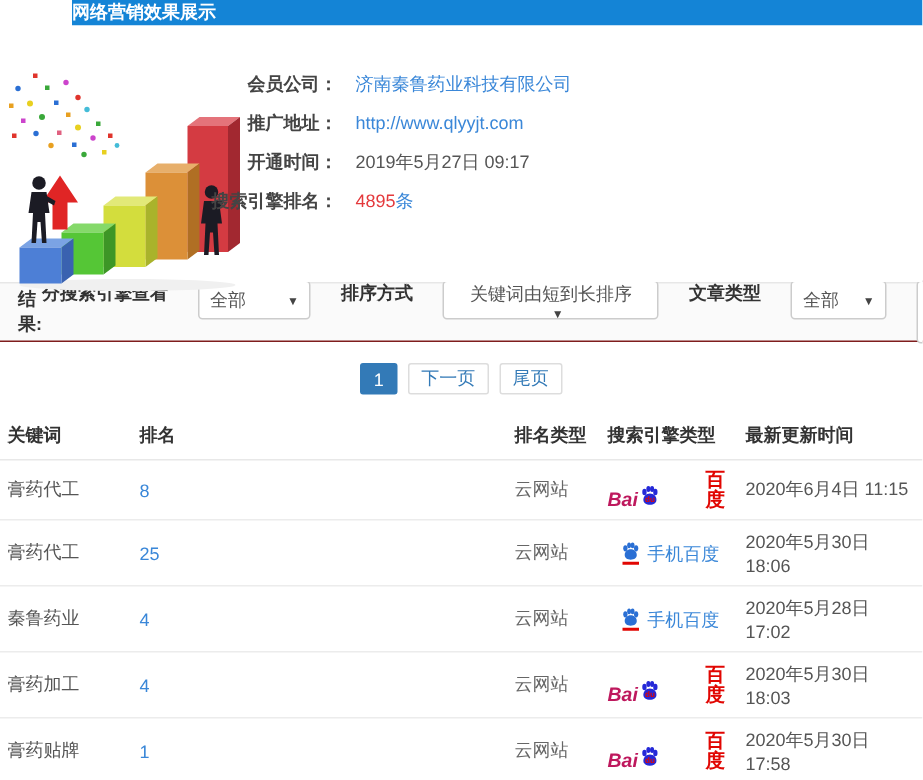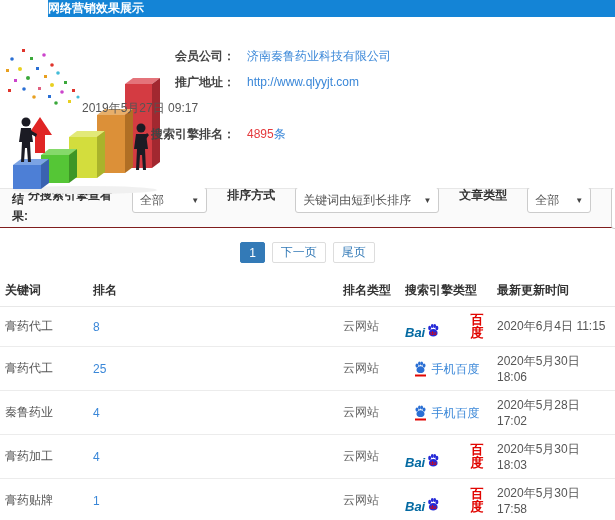--- a/index.html
+++ b/index.html
@@ -6,40 +6,40 @@
   html,body { width:615px; height:520px; overflow:hidden; background:#fff;
     font-family:"Liberation Sans","DejaVu Sans",sans-serif; font-size:12px; color:#333; }
 
   
   .titlebar { height:17px; background:#1484d6; color:#fff; line-height:17px;
     font-weight:bold; font-size:12px;margin-left:48px; }
 
   
   .info-section { position:relative; height:171px; background:#fff; }
   .illustration { position:absolute; left:0; top:28px; }
-  .info-fields { position:absolute; left:70px; top:26px; }
+  .info-fields { position:absolute; left:60px; top:26px; }
   .info-row { display:flex; align-items:center; height:26px; }
   .info-label { width:165px; text-align:right; font-weight:bold; color:#444; }
   .info-value { margin-left:12px; color:#555; }
   .link { color:#3a87d8; text-decoration:none; cursor:pointer; }
   .count-num { color:#e4393c; }
   .count-unit { color:#3a87d8; }
 
   
   .filterbar { height:40px; background:#fafafa; border-top:1px solid #e7e7e7;
     border-bottom:1px solid #7f1d1d; display:flex; align-items:center; padding:0 12px; }
   .result-label { font-weight:bold; color:#333; }
   .filter-controls { margin-left:auto; display:flex; align-items:flex-start; gap:20px; }
   .f-label { font-weight:bold; color:#333; white-space:nowrap; }
   .select { display:inline-flex; align-items:center; justify-content:space-between;
     height:26px; border:1px solid #ccc; border-radius:3px; background:#fff;
     padding:0 7px; color:#555; cursor:pointer; white-space:nowrap; }
   .select .arrow { color:#444; font-size:8px; margin-left:9px; }
   .sel-engine { width:78px; }
-  .sel-sort   { width:150px; }
+  .sel-sort   { width:150px;flex-direction:column; }
   .sel-article{ width:66px; }
   .submit-btn { height:42px; padding:0 12px; background:#fff; border:1px solid #ccc;
     border-radius:3px; color:#333; cursor:pointer; font-size:12px;
     font-family:inherit; }
 
   
   .pagination { display:flex; justify-content:center; gap:7px; padding:14px 0 12px; }
   .page-btn { min-width:20px; height:21px; padding:0 8px; display:inline-flex;
     align-items:center; justify-content:center; border:1px solid #ddd; border-radius:2px;
     background:#fff; color:#337ab7; cursor:pointer; font-size:12px; font-family:inherit; }
@@ -53,21 +53,21 @@
     border-bottom:1px solid #e8e8e8; }
   tbody td { padding:6px 4px 6px 5px; border-bottom:1px solid #ececec; height:27px;
     color:#555; vertical-align:middle; }
   td.rank a { color:#3a87d8; text-decoration:none; cursor:pointer; }
   td.rtype { color:#666; }
   td.eng { text-align:center; }
   td.date { color:#555; }
 
   
   .bd-logo { display:inline-flex; align-items:flex-end; gap:1px; line-height:1; }
-  .bd-bai { color:#0369a1; font-weight:bold; font-size:13px; font-style:italic; }
+  .bd-bai { color:#be185d; font-weight:bold; font-size:13px; font-style:italic; }
   .bd-cn  { color:#e10602; font-weight:bold; font-size:13px;margin-left:24px; }
   .mb-logo { display:inline-flex; align-items:center; gap:5px; line-height:1; }
   .mb-txt { color:#3a87d8; font-size:12px; }
   .paw-wrap { display:inline-flex; flex-direction:column; align-items:center; }
 </style>
 </head>
 <body>
 
 <div class="titlebar">
   <span>网络营销效果展示</span>
@@ -145,20 +145,21 @@
   <div class="info-fields">
     <div class="info-row">
       <span class="info-label">会员公司：</span>
       <a class="info-value link">济南秦鲁药业科技有限公司</a>
     </div>
     <div class="info-row">
       <span class="info-label">推广地址：</span>
       <a class="info-value link">http://www.qlyyjt.com</a>
     </div>
     <div class="info-row">
+      <span class="info-label">开通时间：</span>
       <span class="info-value">2019年5月27日 09:17</span>
     </div>
     <div class="info-row">
       <span class="info-label">搜索引擎排名：</span>
       <span class="info-value">
         <span class="count-num">4895</span><span class="count-unit">条</span>
       </span>
     </div>
   </div>
 </div>

